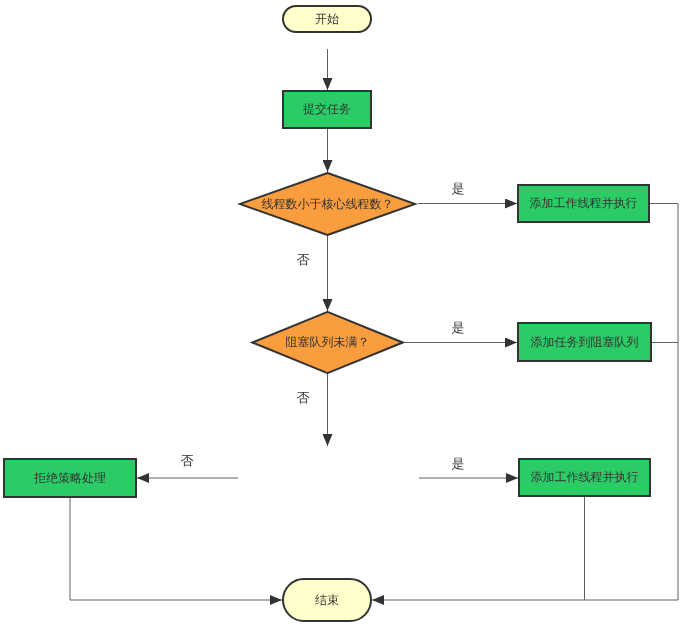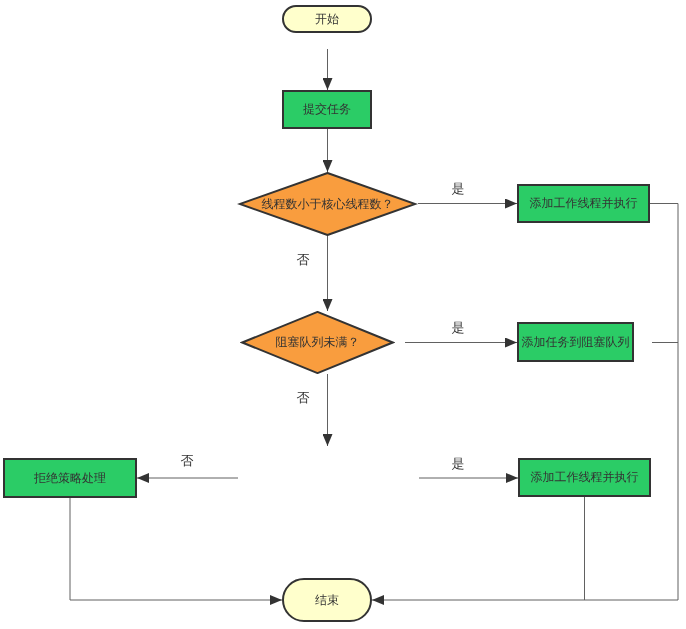--- a/index.html
+++ b/index.html
@@ -27,22 +27,22 @@
   .decision .lbl { position:relative; z-index:1; }
   .edge-label {
     position:absolute; z-index:1; font-size:13px; color:var(--text_color,#333333);
     width:26px; text-align:center;
   }
   
   #n-start  { left:282px; top:5px;   width:90px;  height:28px; }
   #n-submit { left:282px; top:90px;  width:90px;  height:39px; }
   #n-d1     { left:237px; top:172px; width:181px; height:64px; }
   #n-box1   { left:517px; top:184px; width:133px; height:39px; }
-  #n-d2     { left:240px; top:311px; width:155px; height:63px; }
-  #n-box2   { left:517px; top:322px; width:117px; height:40px; }
+  #n-d2     { left:250px; top:311px; width:155px; height:63px; }
+  #n-box2   { left:517px; top:322px; width:135px; height:40px; }
   #n-d3     { left:238px; top:446px; width:181px; height:64px; }
   #n-box3   { left:518px; top:458px; width:133px; height:39px; }
   #n-reject { left:3px;   top:458px; width:134px; height:40px; }
   #n-end    { left:282px; top:578px; width:90px;  height:44px; }
   
   #l-d1yes { left:445px; top:180px; }
   #l-d1no  { left:290px; top:251px; }
   #l-d2yes { left:445px; top:319px; }
   #l-d2no  { left:290px; top:389px; }
   #l-d3yes { left:445px; top:455px; }

